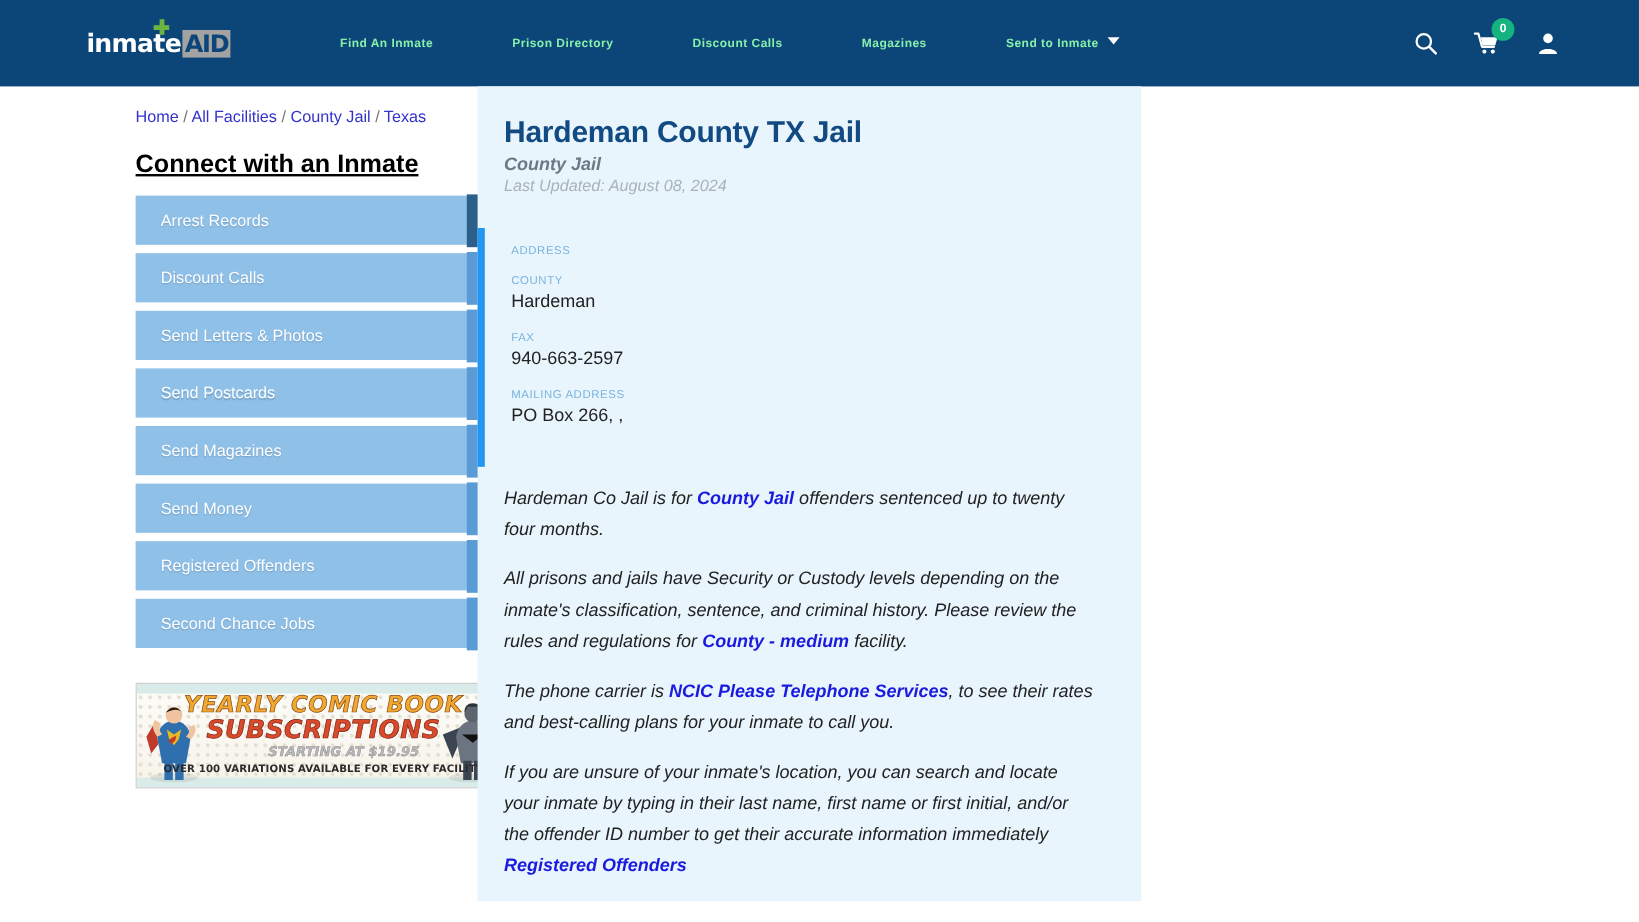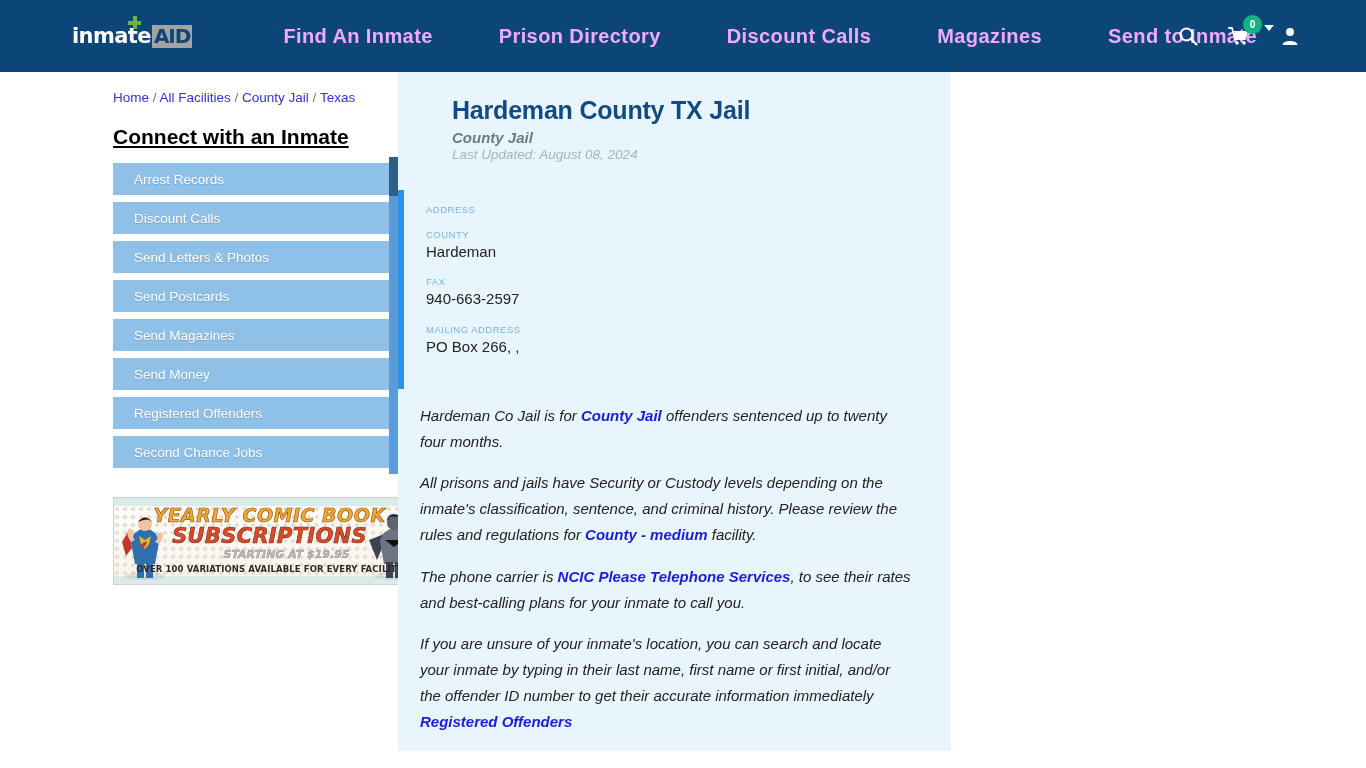--- a/index.html
+++ b/index.html
@@ -56,22 +56,22 @@
   .logo-cross:before { left: 4.5px; top: 0; width: 4px; height: 13px; }
   .logo-cross:after  { left: 0; top: 4.5px; width: 13px; height: 4px; }
 
   .main-nav {
     display: flex;
     align-items: center;
     margin-left: 58px;
     gap: 0px;
   }
   .nav-item {
-    color: #f0abfc;
-    font-size: 20px;
+    color: #86efac;
+    font-size: 10px;
     font-weight: bold;
     letter-spacing: 0.4px;
     padding: 0 33px;
     white-space: nowrap;
     cursor: pointer;
   }
   .nav-item.has-caret { display: inline-flex; align-items: flex-start; gap: 7px; padding-right: 26px;}
   .caret {
     width: 0; height: 0;
     border-left: 5px solid transparent;
@@ -127,21 +127,21 @@
     font-size: 21px;
     font-weight: bold;
     color: #000000;
     text-decoration: underline;
     margin-top: 14px;
     margin-bottom: 14px;
     display: inline-block;
   }
   .side-list { display: flex; flex-direction: column; gap: 7px; }
   .side-item {
-    height: 32px;
+    height: 41px;
     background: #8fc0e8;
     display: flex;
     align-items: center;
     justify-content: space-between;
     cursor: pointer;
     width: 320px;
   }
   .side-item .label {
     color: #ffffff;
     font-size: 13.5px;
@@ -229,21 +229,21 @@
   
   .main-card {
     margin-left: 38px;
     margin-top: 0px;
     width: 553px;
     background: #e9f5fd;
     padding: 0;
     position: relative;
     min-height: 655px;
   }
-  .card-head { padding: 24px 0 10px 22px; margin-left: 32px; }
+  .card-head { padding: 24px 0 10px 22px; }
   .facility-title {
     font-size: 25px;
     font-weight: bold;
     color: #124a82;
     margin: 0 0 4px 0;
     letter-spacing: -0.2px;
   }
   .facility-type {
     font-size: 15px;
     font-weight: bold;

